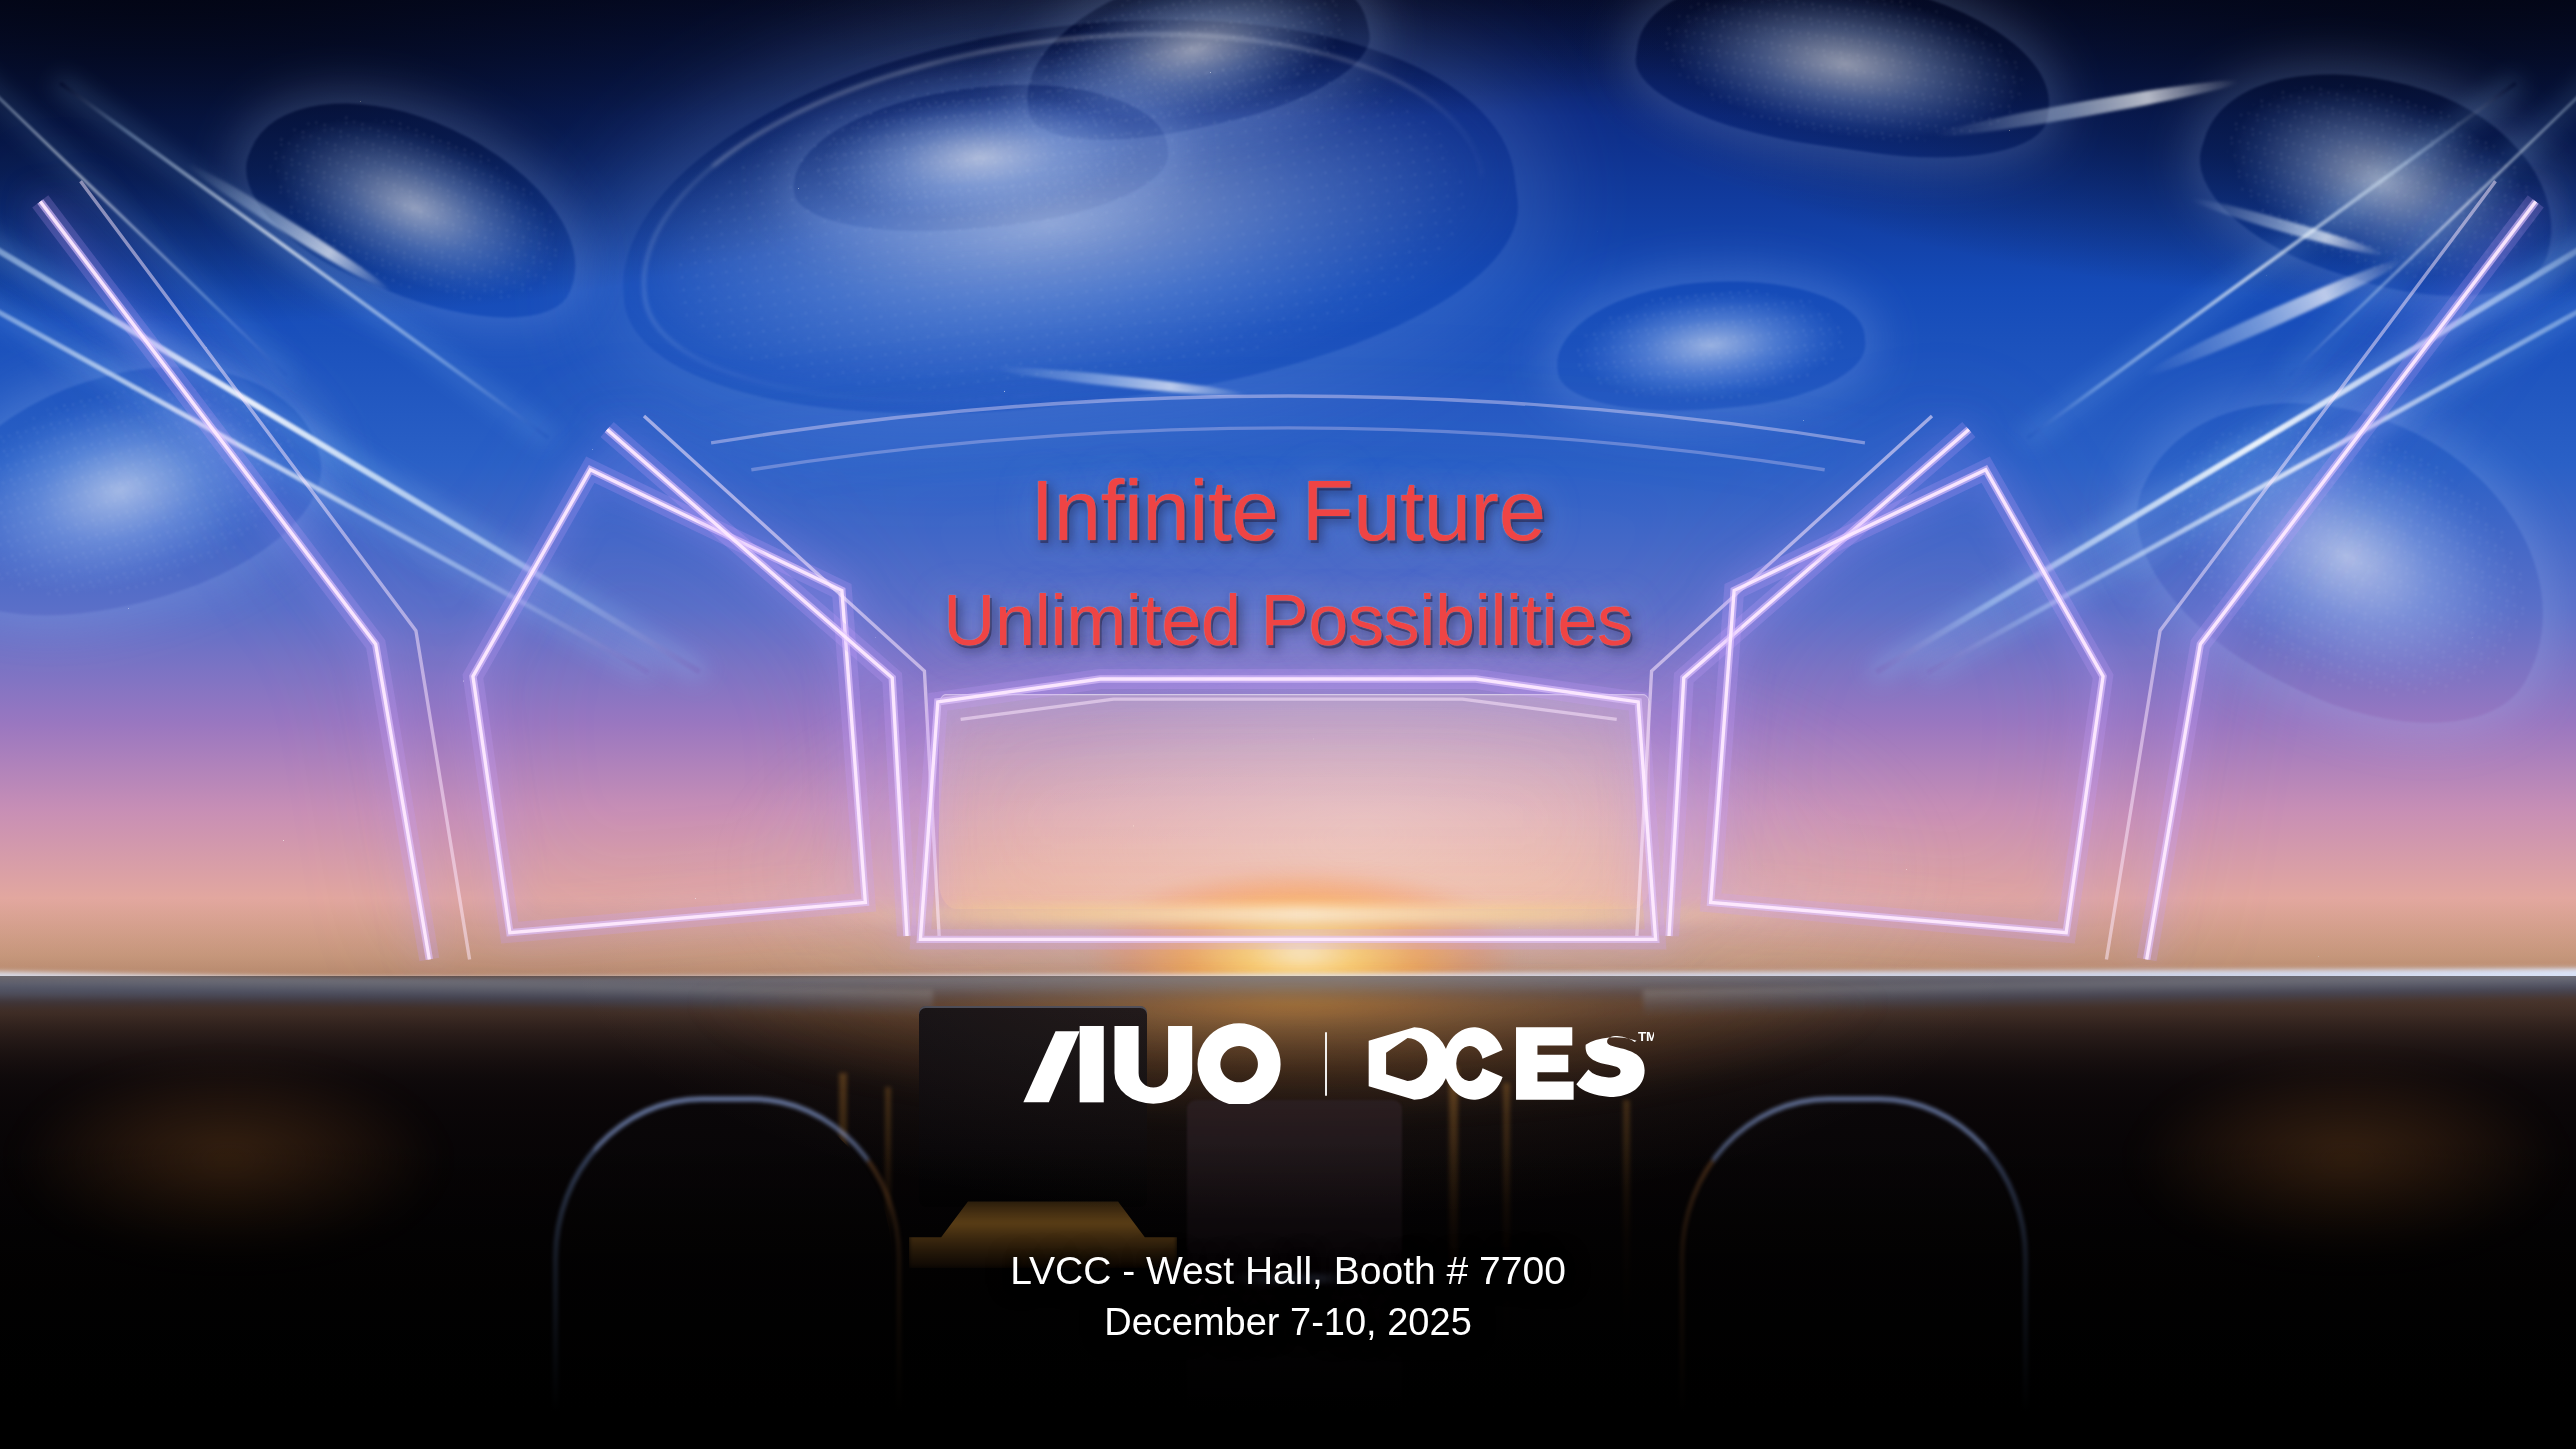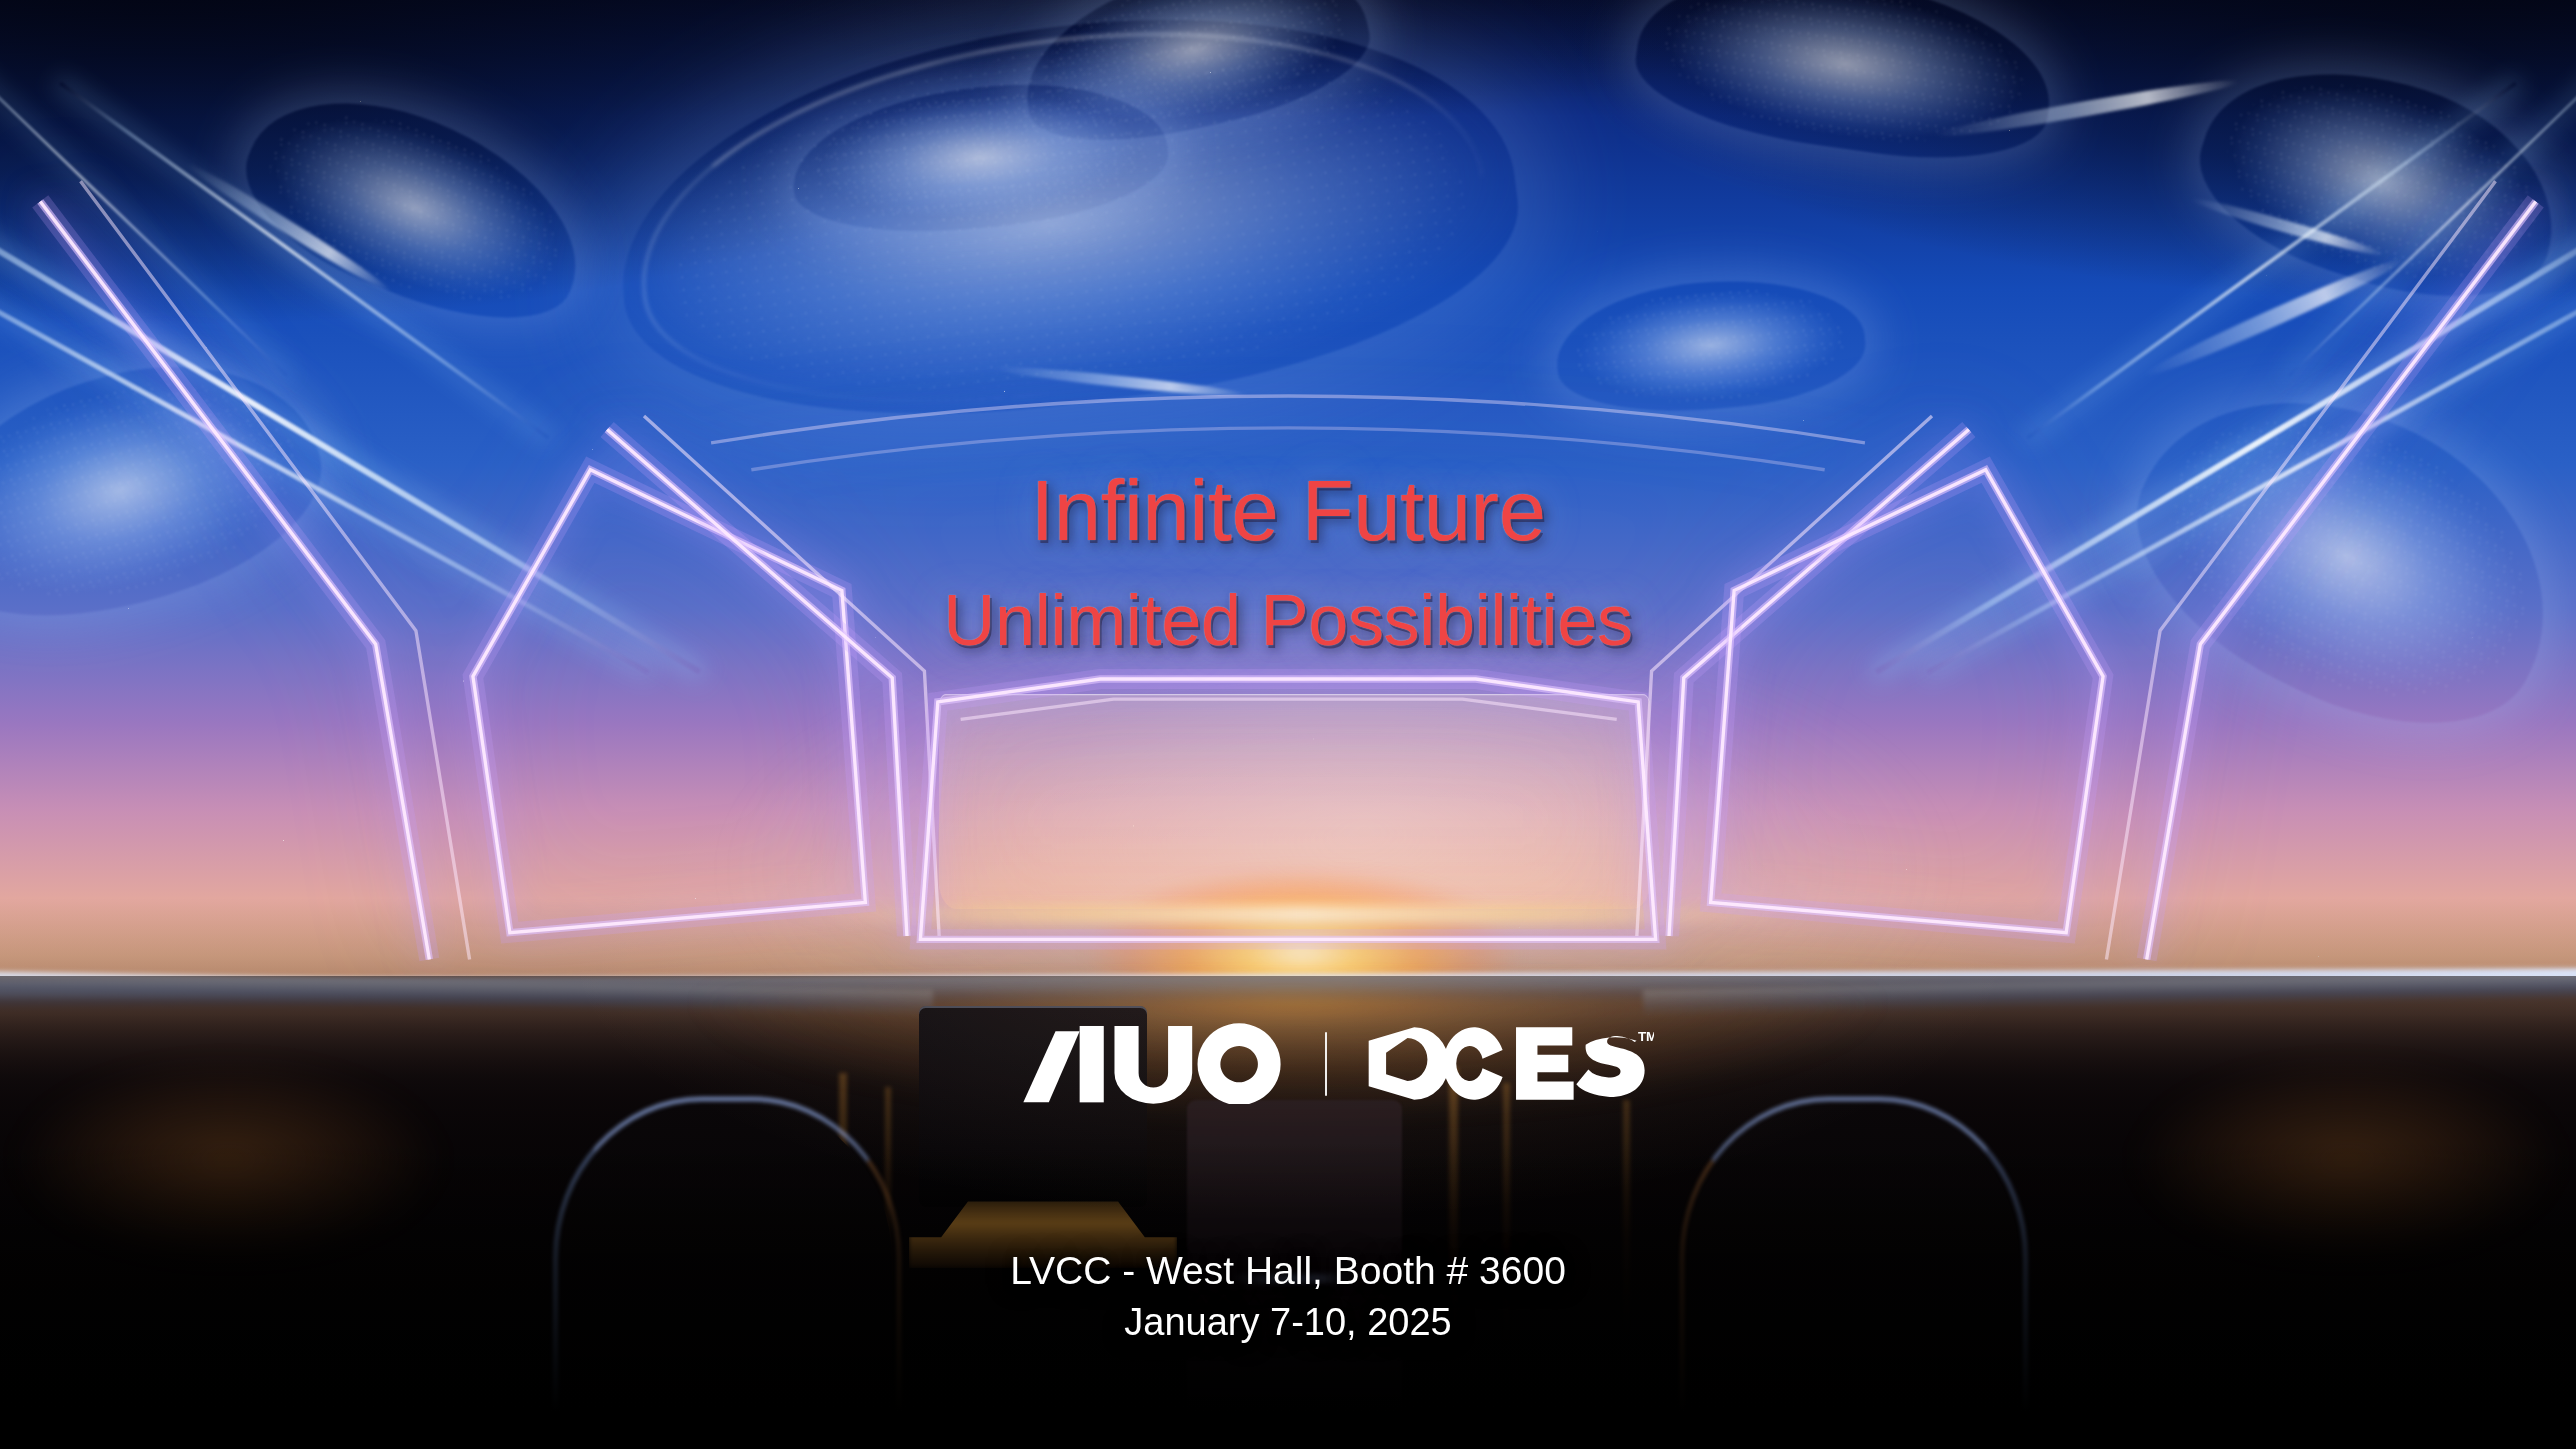--- a/index.html
+++ b/index.html
@@ -617,19 +617,19 @@
         <path d="M 404 26 a 52 24 0 0 0 -76 6 c -2 20 14 26 34 30 c 14 3 18 5 18 10
                  c 0 6 -8 9 -18 9 a 40 20 0 0 1 -30 -12 l -18 22 a 62 30 0 0 0 50 19
                  c 32 0 52 -16 52 -40 c 0 -22 -18 -29 -40 -34 c -13 -3 -16 -5 -16 -9
                  c 0 -5 6 -8 15 -8 a 40 18 0 0 1 26 9 Z"></path>
       </g>
       <text x="406" y="26" font-family="'Liberation Sans', sans-serif" font-size="20" font-weight="700" fill="#ffffff">TM</text>
     </svg>
   </div>
 
   <div id="event-info">
-    <span class="ev-line" id="ev-1">LVCC - West Hall, Booth # 3600</span>
-    <span class="ev-line" id="ev-2">January 7-10, 2025</span>
+    <span class="ev-line" id="ev-1">LVCC - West Hall, Booth # 7700</span>
+    <span class="ev-line" id="ev-2">December 7-10, 2025</span>
   </div>
 
   <div id="global-bloom"></div>
 </div>
 
 
 </body></html>

